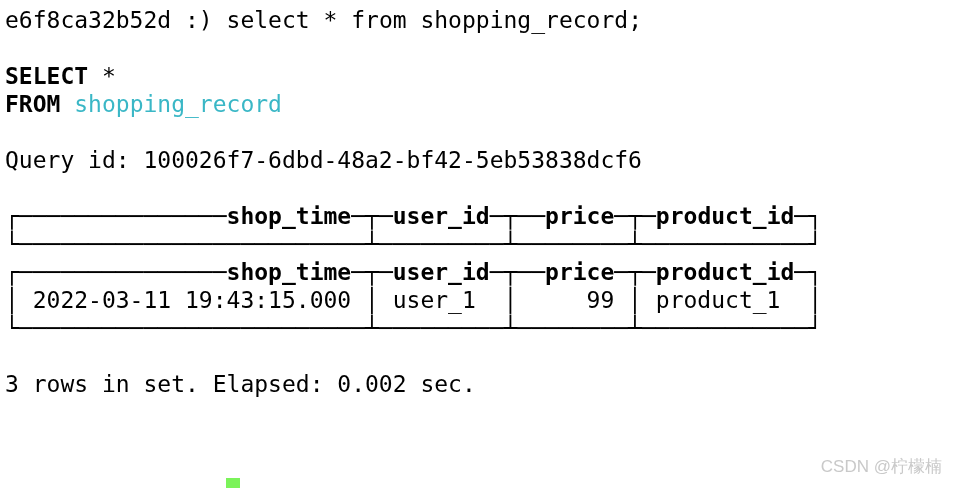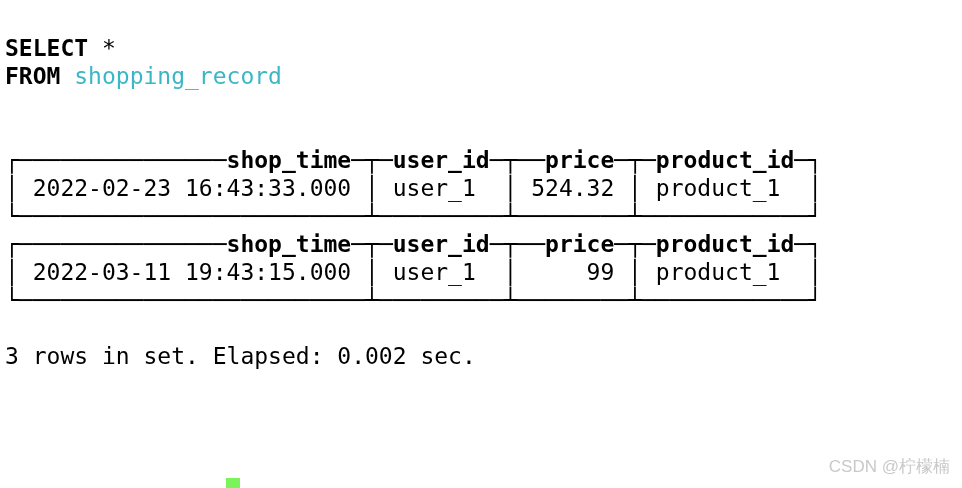--- a/index.html
+++ b/index.html
@@ -25,39 +25,40 @@
   .teal { color: #3ab7c6; margin-top: 20px; }
   .term b { font-weight: bold; }
   .cursor {
     position: absolute;
     left: 226px; top: 478px;
     width: 14px; height: 12px;
     background: #7bf35a;
   }
   .watermark {
     position: absolute;
-    right: 12px; top: 455px;
+    right: 20px; top: 455px;
     font-family: "Liberation Sans", sans-serif;
     font-size: 17px;
     color: #c9c9c9;
   }
 </style>
 </head>
 <body>
 
 <div class="term">
+  <div class="line"><span>e6f8ca32b52d :) </span><span>select * from shopping_record;</span></div>
   <div class="line"></div>
   <div class="line"><span class="kw">SELECT</span><span> *</span></div>
   <div class="line"><span class="kw">FROM</span><span class="teal"> shopping_record</span></div>
   <div class="line"></div>
+  <div class="line">Query id: 100026f7-6dbd-48a2-bf42-5eb53838dcf6</div>
   <div class="line"></div>
   <div id="tables">
       <div>
         <div class="line">┌───────────────<b>shop_time</b>─┬─<b>user_id</b>─┬──<b>price</b>─┬─<b>product_id</b>─┐</div>
-        <div class="line">│ 2022-02-23 16:43:33.000 │ user_1  │ 524.32 │ product_1  │</div>
         <div class="line">└─────────────────────────┴─────────┴────────┴────────────┘</div>
       </div>
       <div>
         <div class="line">┌───────────────<b>shop_time</b>─┬─<b>user_id</b>─┬──<b>price</b>─┬─<b>product_id</b>─┐</div>
         <div class="line">│ 2022-03-11 19:43:15.000 │ user_1  │     99 │ product_1  │</div>
         <div class="line">└─────────────────────────┴─────────┴────────┴────────────┘</div>
       </div>
     </div>
   <div class="line"></div>
   <div class="line">3 rows in set. Elapsed: 0.002 sec.</div>

